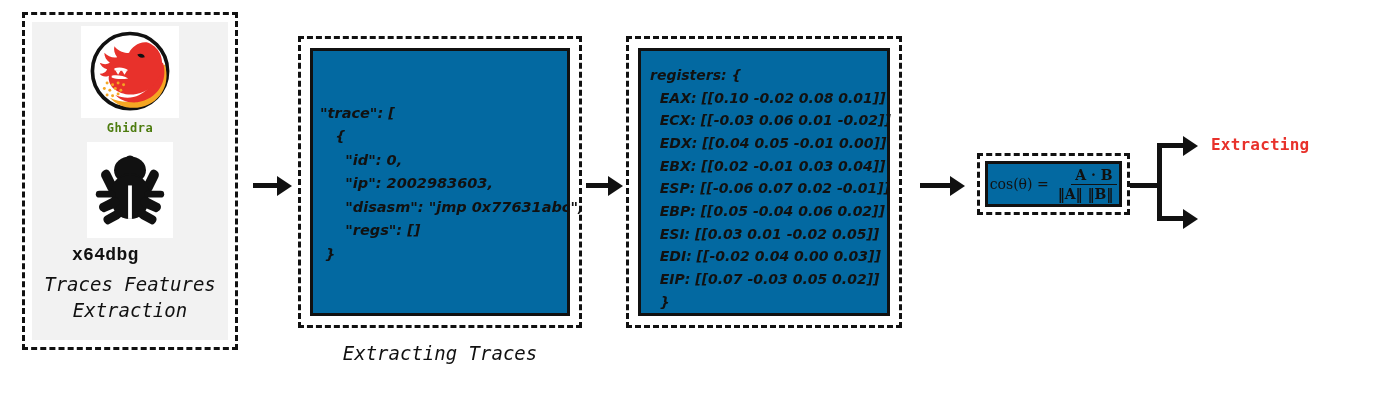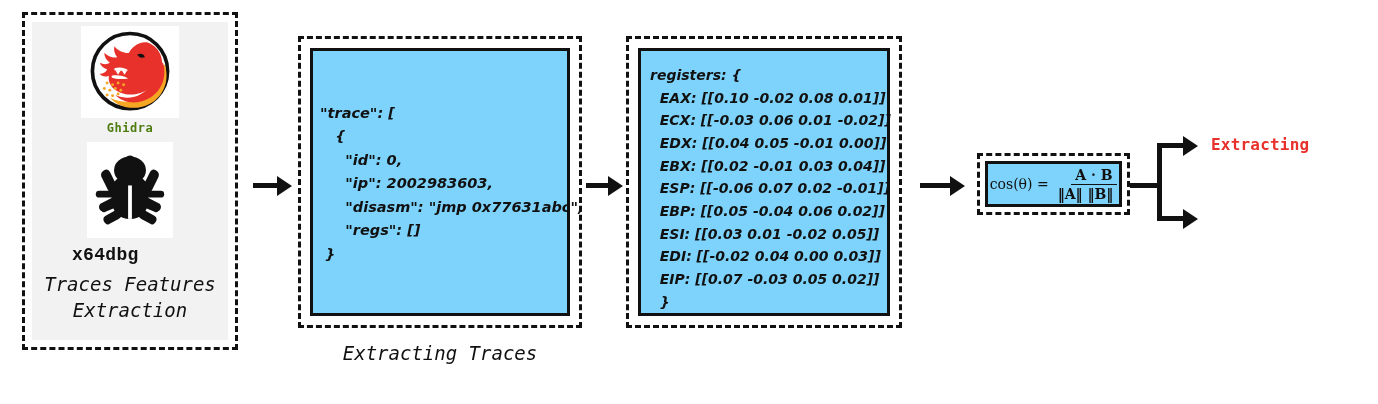--- a/index.html
+++ b/index.html
@@ -23,21 +23,21 @@
     background: transparent;
   }
   .panel-fill {
     position: absolute;
     background: #f2f2f2;
     box-sizing: border-box;
   }
   .solid-box {
     position: absolute;
     border: 3px solid #111111;
-    background: #7dd3fc;
+    background: #0369a1;
     box-sizing: border-box;
     text-align: center;
   }
 
   
   .img-plate {
     position: absolute;
     background: #ffffff;
     display: flex;
     align-items: center;

